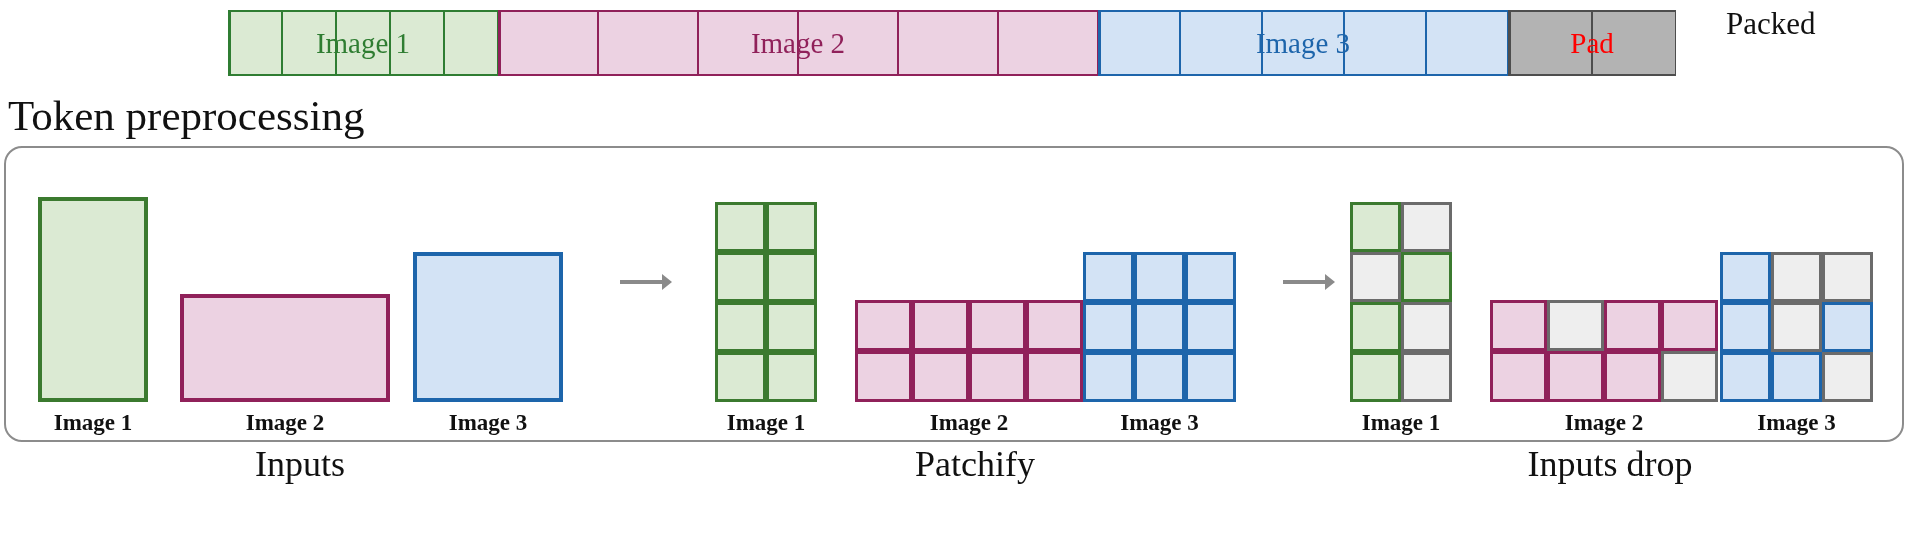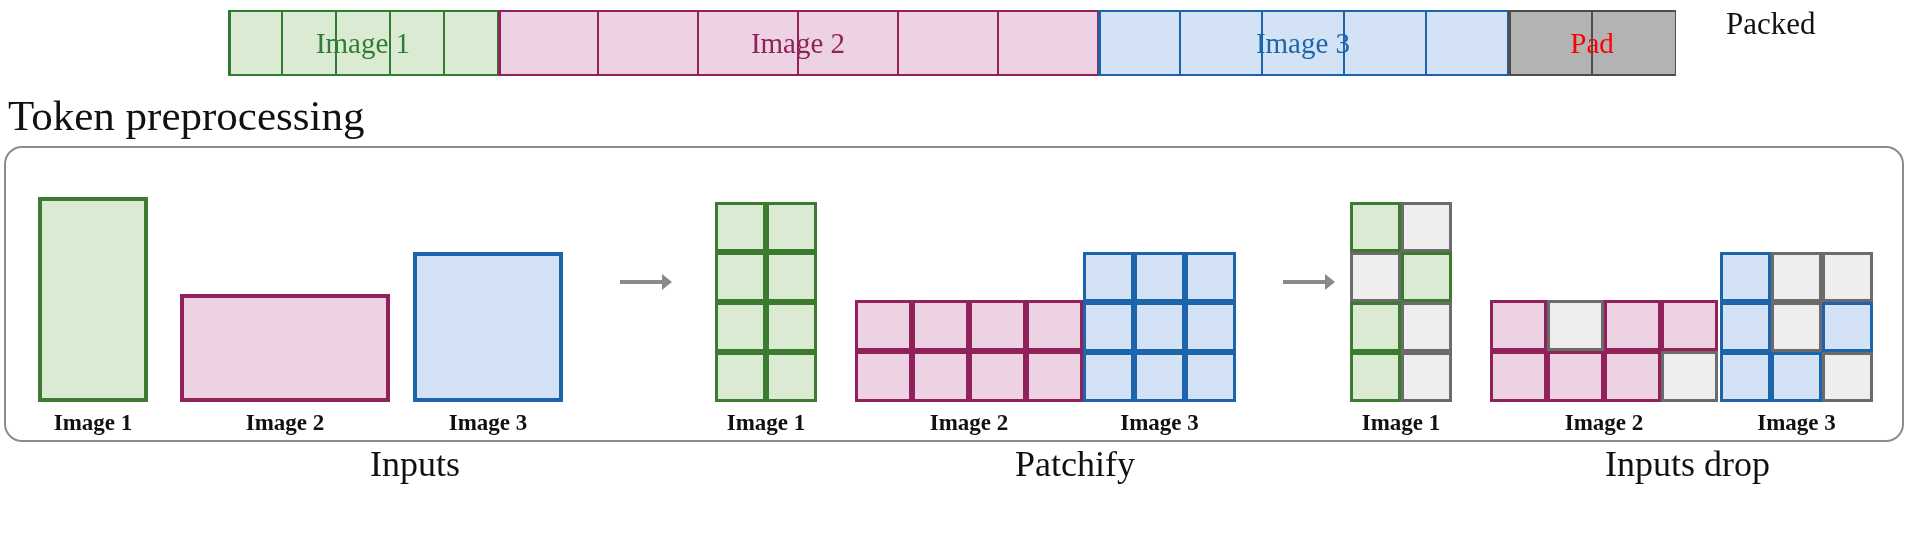--- a/index.html
+++ b/index.html
@@ -50,21 +50,21 @@
   #panel{
     position:absolute;left:4px;top:146px;width:1900px;height:296px;
     border:2px solid #8c8c8c;border-radius:18px;box-sizing:border-box;
     background:#fff;
   }
   .item-label{
     position:absolute;font-size:23px;font-weight:bold;color:#111;
     white-space:nowrap;text-align:center;
   }
   .stage-title{
-    position:absolute;font-size:36px;color:#111;white-space:nowrap;text-align:right;
+    position:absolute;font-size:36px;color:#111;white-space:nowrap;text-align:center;
   }
   .arrow{
     position:absolute;width:52px;height:20px;
   }
   
   .plain-rect{position:absolute;box-sizing:border-box;}
   .pr-green{border:4px solid #3b7a2f;background:#dbead3;}
   .pr-pink{border:4px solid #90215a;background:#ecd2e2;}
   .pr-blue{border:4px solid #1d65ab;background:#d3e3f5;}
   

